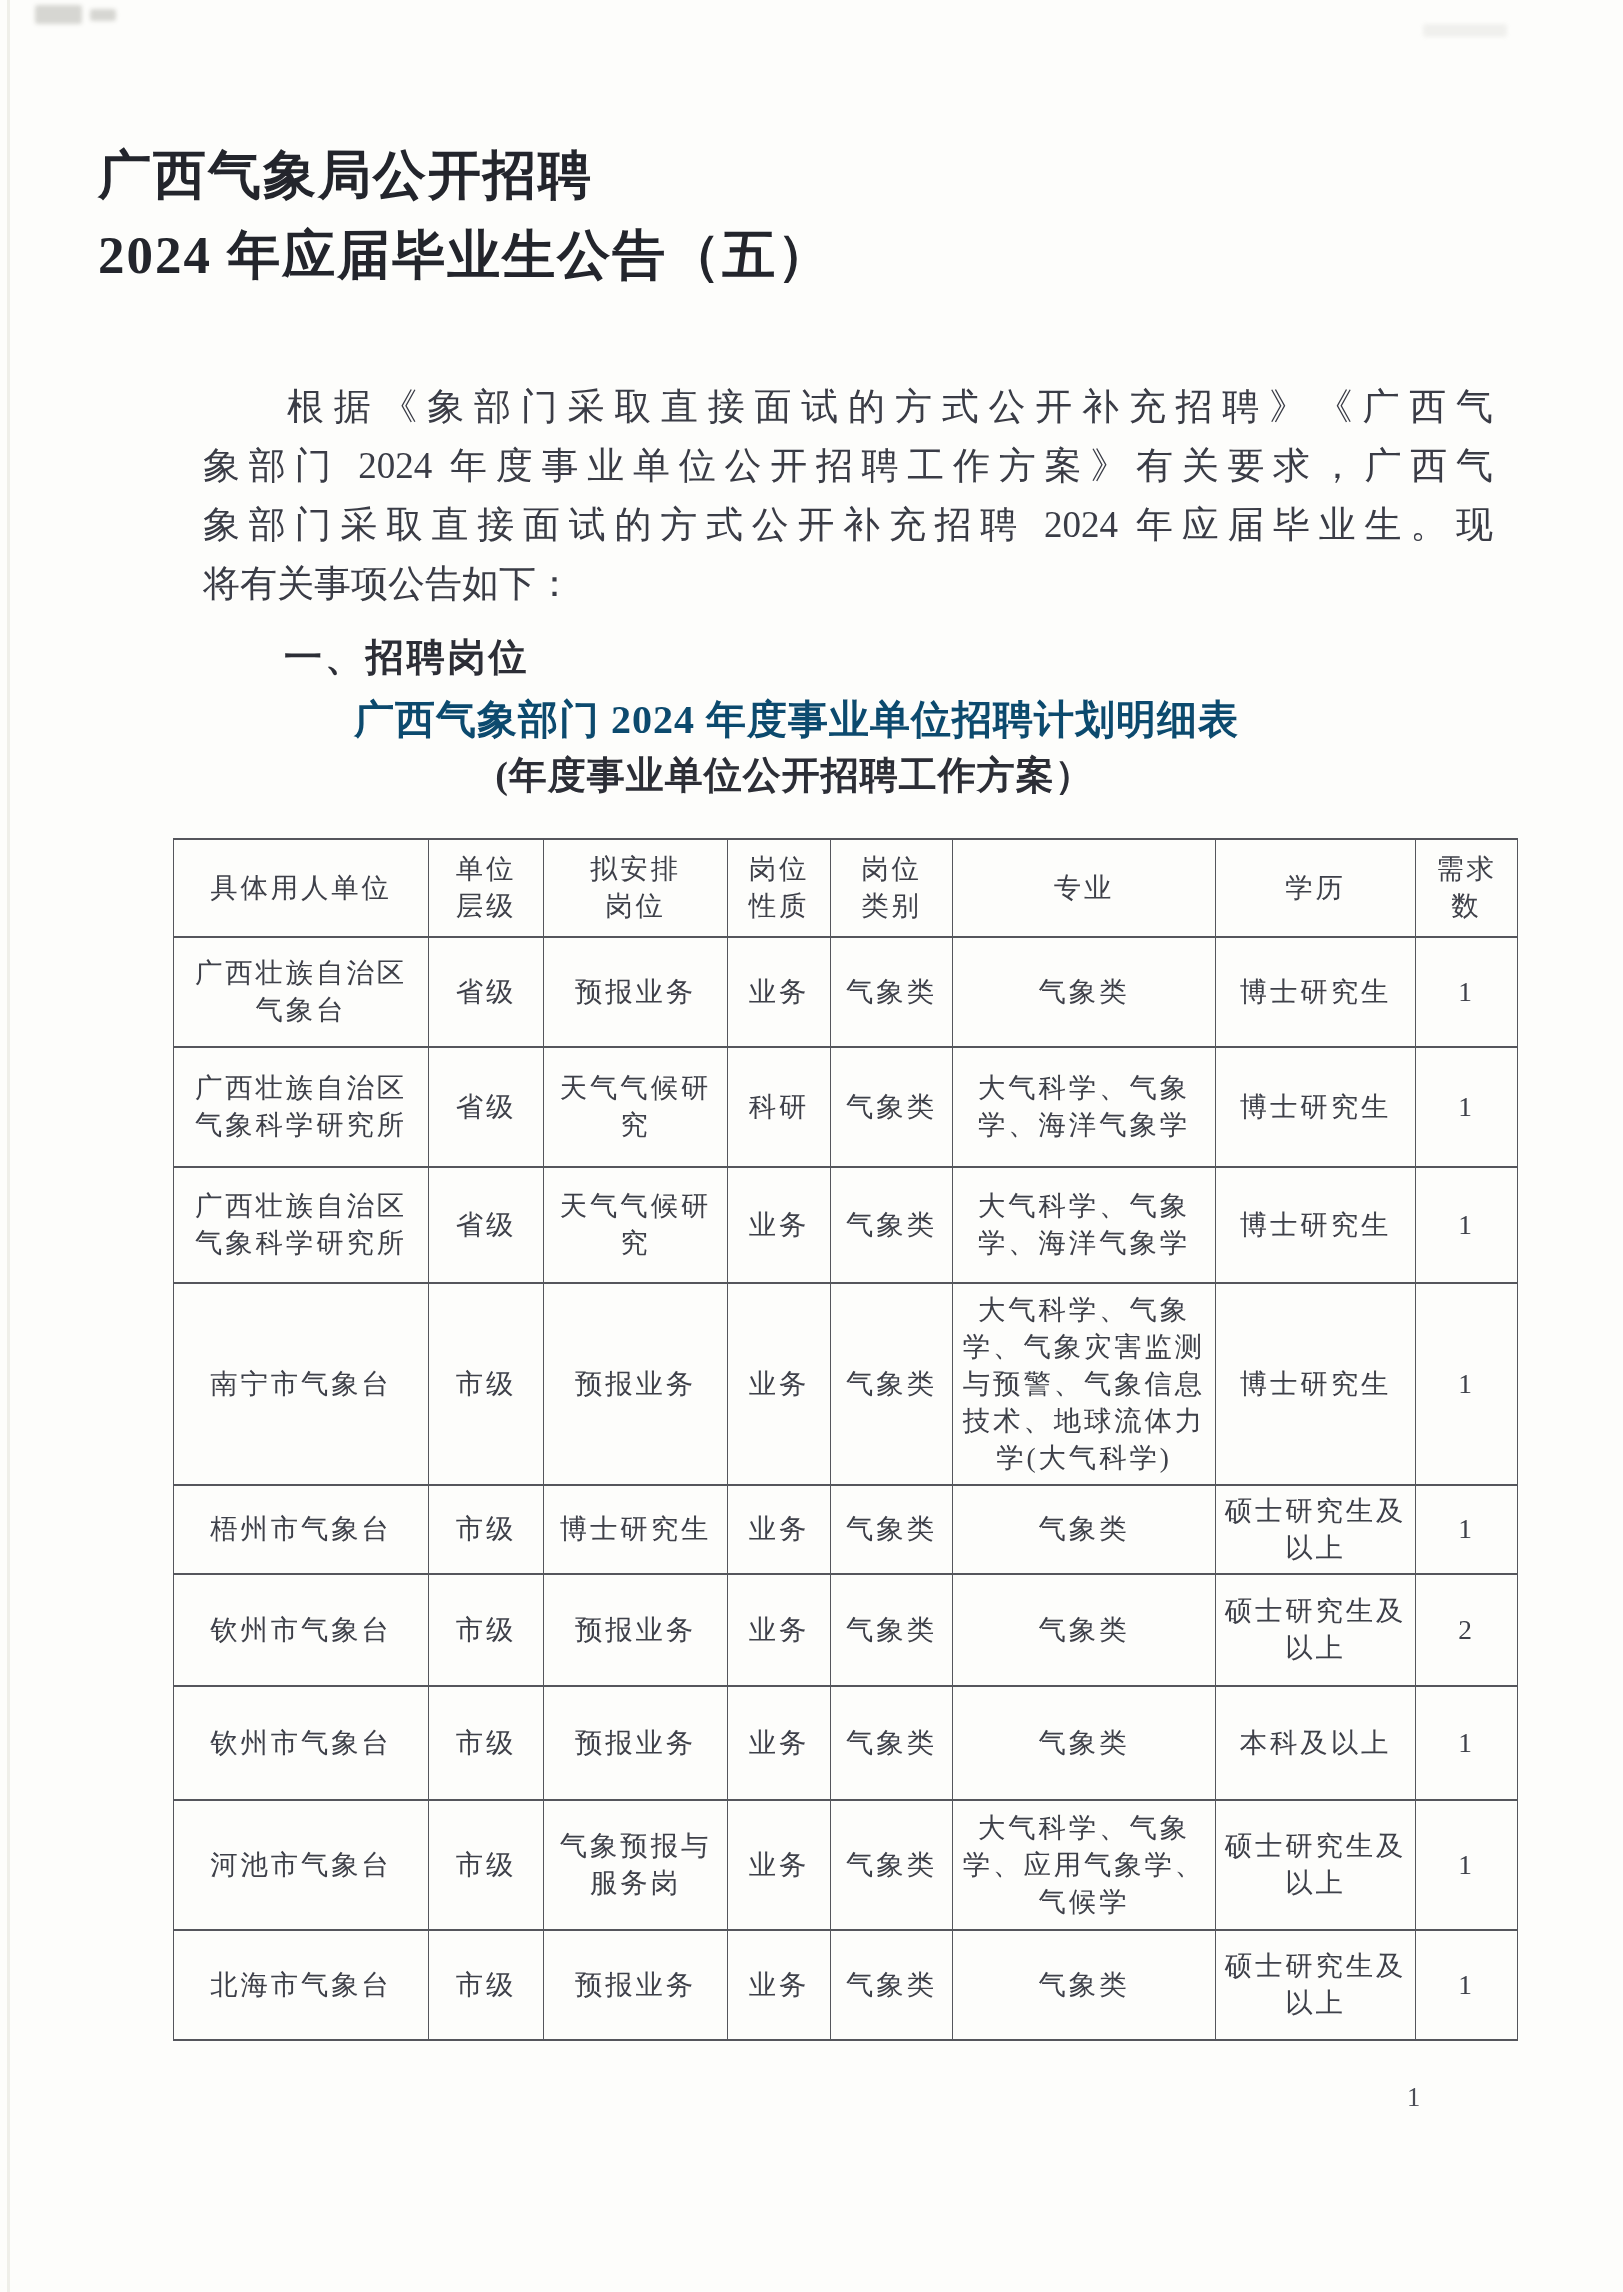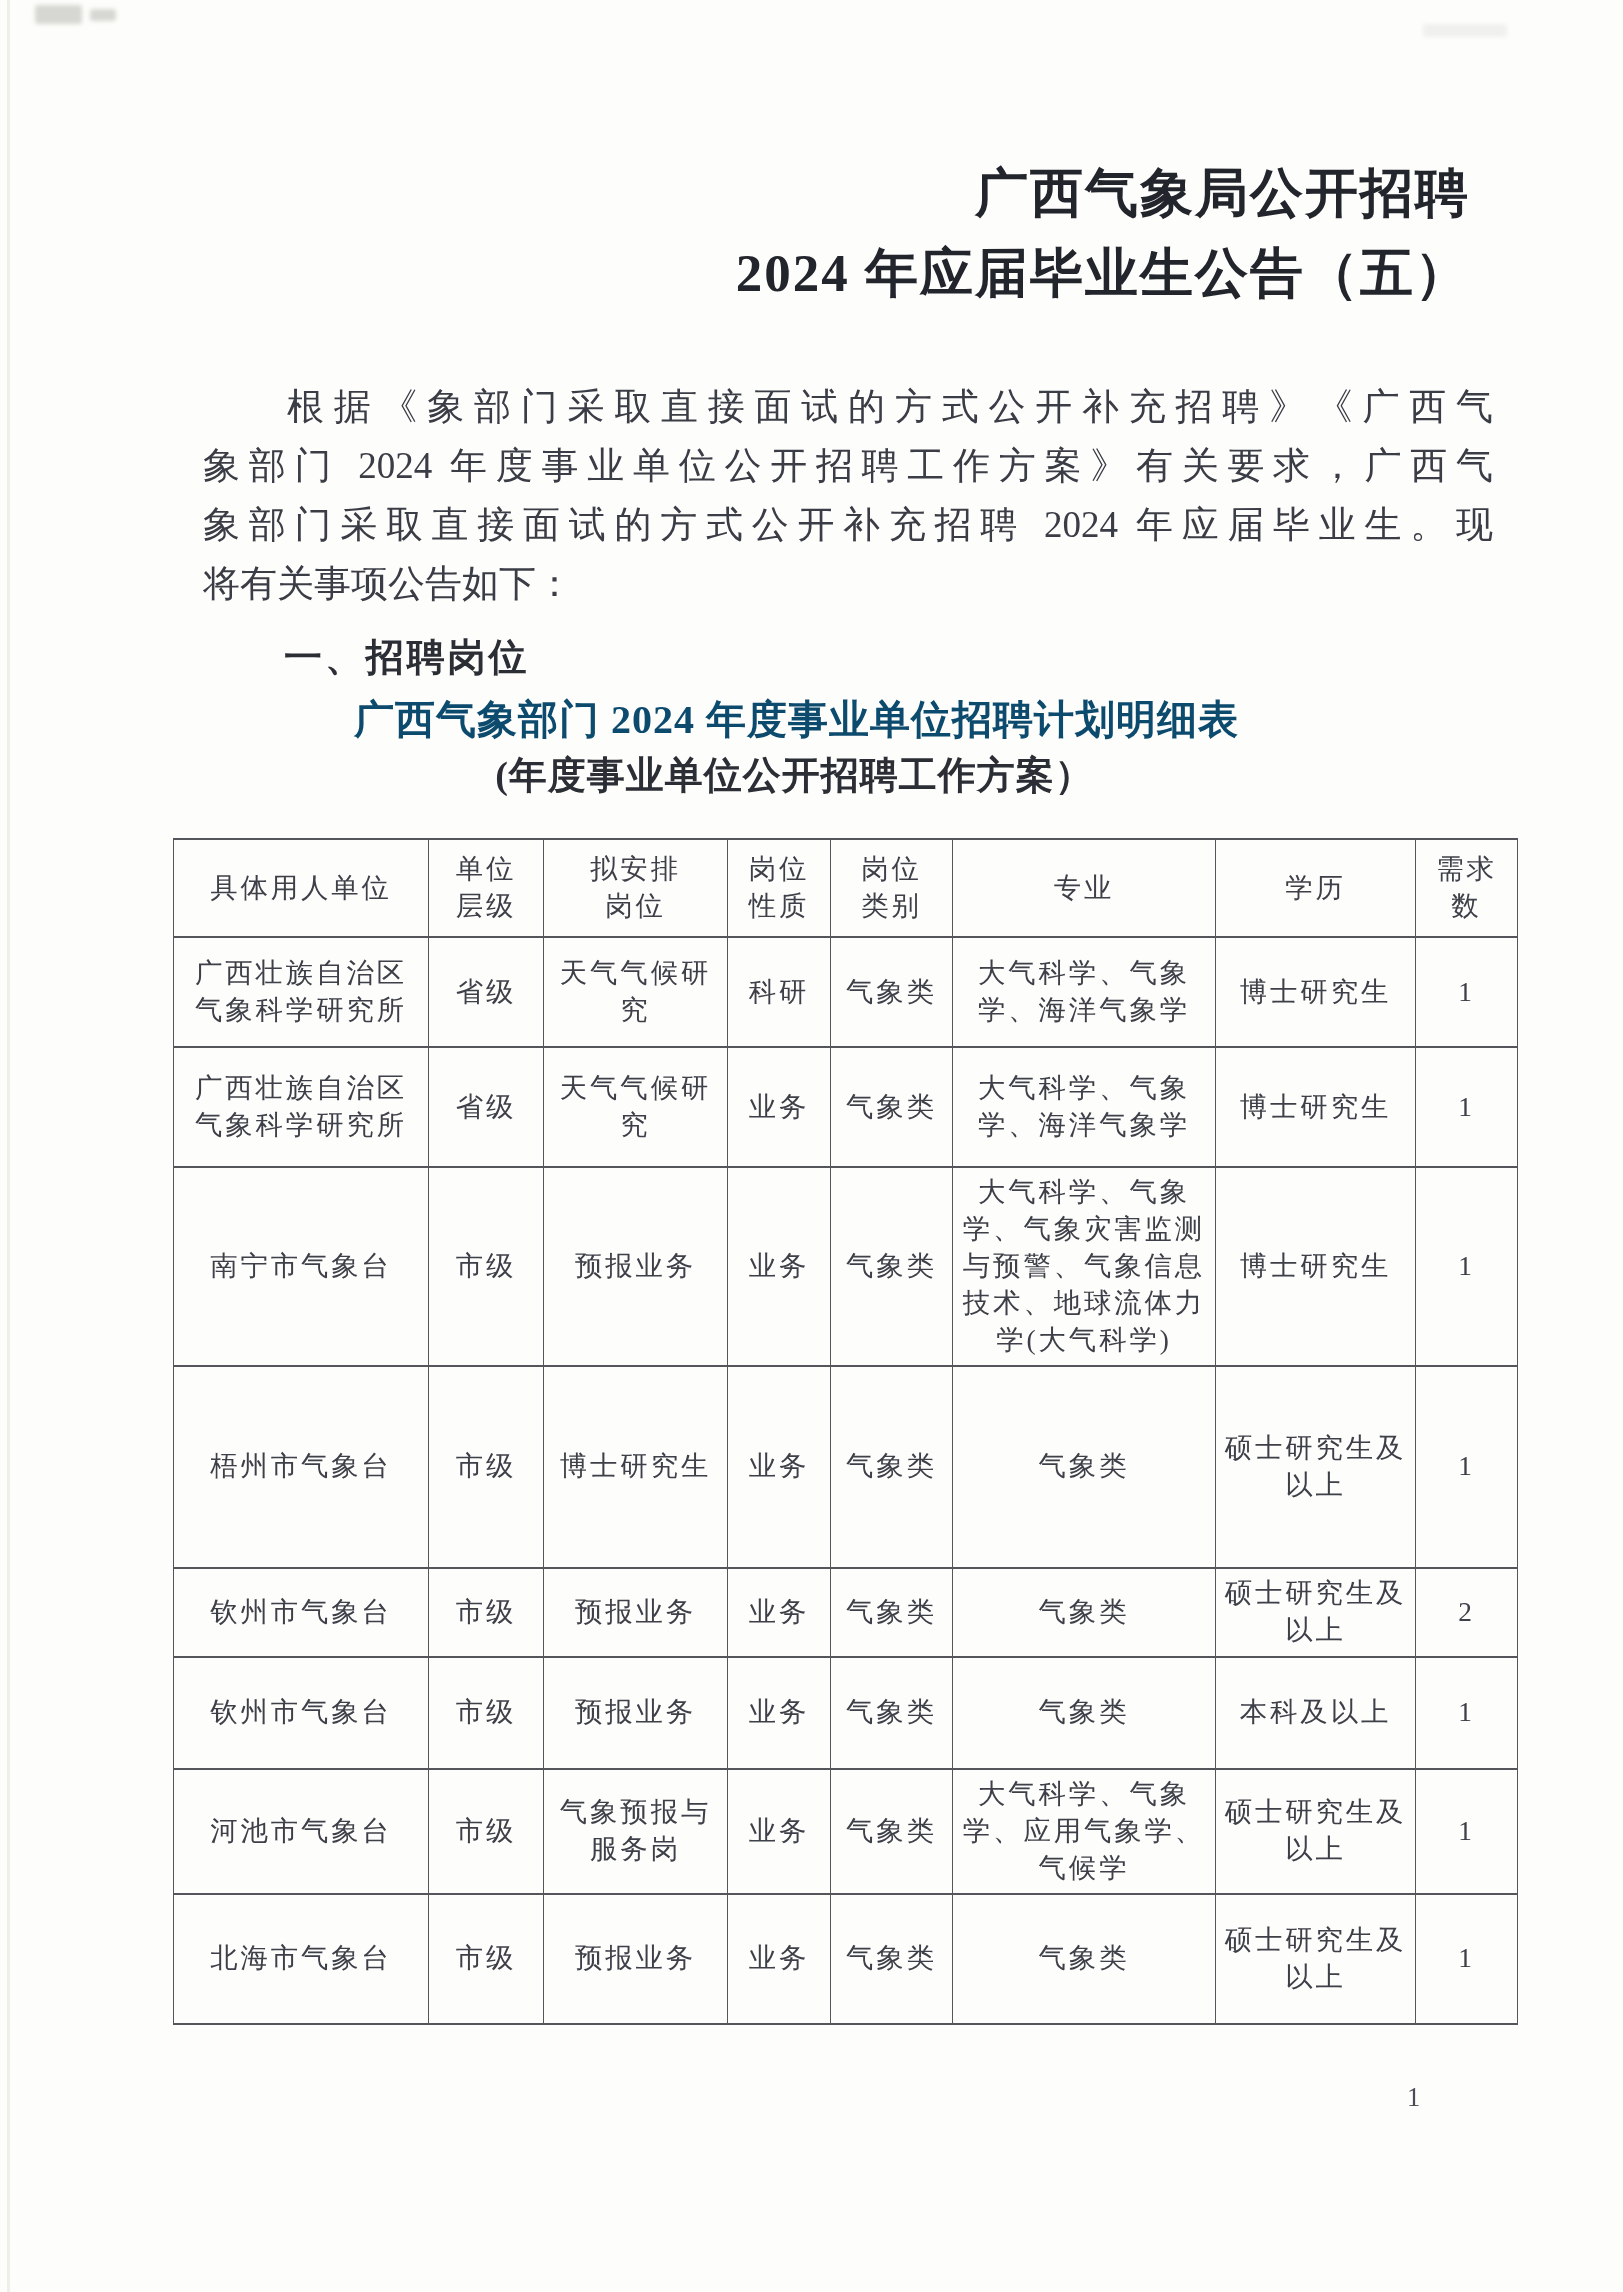--- a/index.html
+++ b/index.html
@@ -17,22 +17,22 @@
     position:absolute;left:6.9px;top:0;width:2.9px;height:100%;
     background:#efefe9;
   }
   
   .smudge{position:absolute;background:#a8a8a1;opacity:.45;filter:blur(2px);border-radius:2.9px;}
   .smudge.a{left:35px;top:4.9px;width:47px;height:19.6px;}
   .smudge.b{left:90px;top:8.8px;width:25.5px;height:12.7px;}
   .smudge.c{left:1423px;top:23.5px;width:84px;height:13.7px;opacity:.15;}
 
   .title-block{
-    position:absolute;top:153px;left:98px;width:1372px;
-    text-align:right;font-weight:bold;color:#23252c;
+    position:absolute;top:135px;left:98px;width:1372px;
+    text-align:left;font-weight:bold;color:#23252c;
     font-size:53px;line-height:80px;letter-spacing:2px;
   }
   .paragraph{
     position:absolute;top:377px;left:203px;width:1290px;
     font-size:37px;line-height:59px;color:#3a3c46;
   }
   .paragraph .line{width:100%;}
   .paragraph .just{text-align:justify;text-align-last:justify;}
   .paragraph .indent{text-indent:84px;}
 
@@ -133,20 +133,30 @@
           <th>岗位
 类别</th>
           <th>专业</th>
           <th>学历</th>
           <th>需求
 数</th>
         </tr>
     </thead>
     <tbody>
         <tr>
+          <td>广西壮族自治区气象台</td>
+          <td>省级</td>
+          <td>预报业务</td>
+          <td>业务</td>
+          <td>气象类</td>
+          <td>气象类</td>
+          <td>博士研究生</td>
+          <td>1</td>
+        </tr>
+        <tr>
           <td>广西壮族自治区气象科学研究所</td>
           <td>省级</td>
           <td>天气气候研究</td>
           <td>科研</td>
           <td>气象类</td>
           <td>大气科学、气象学、海洋气象学</td>
           <td>博士研究生</td>
           <td>1</td>
         </tr>
         <tr>

